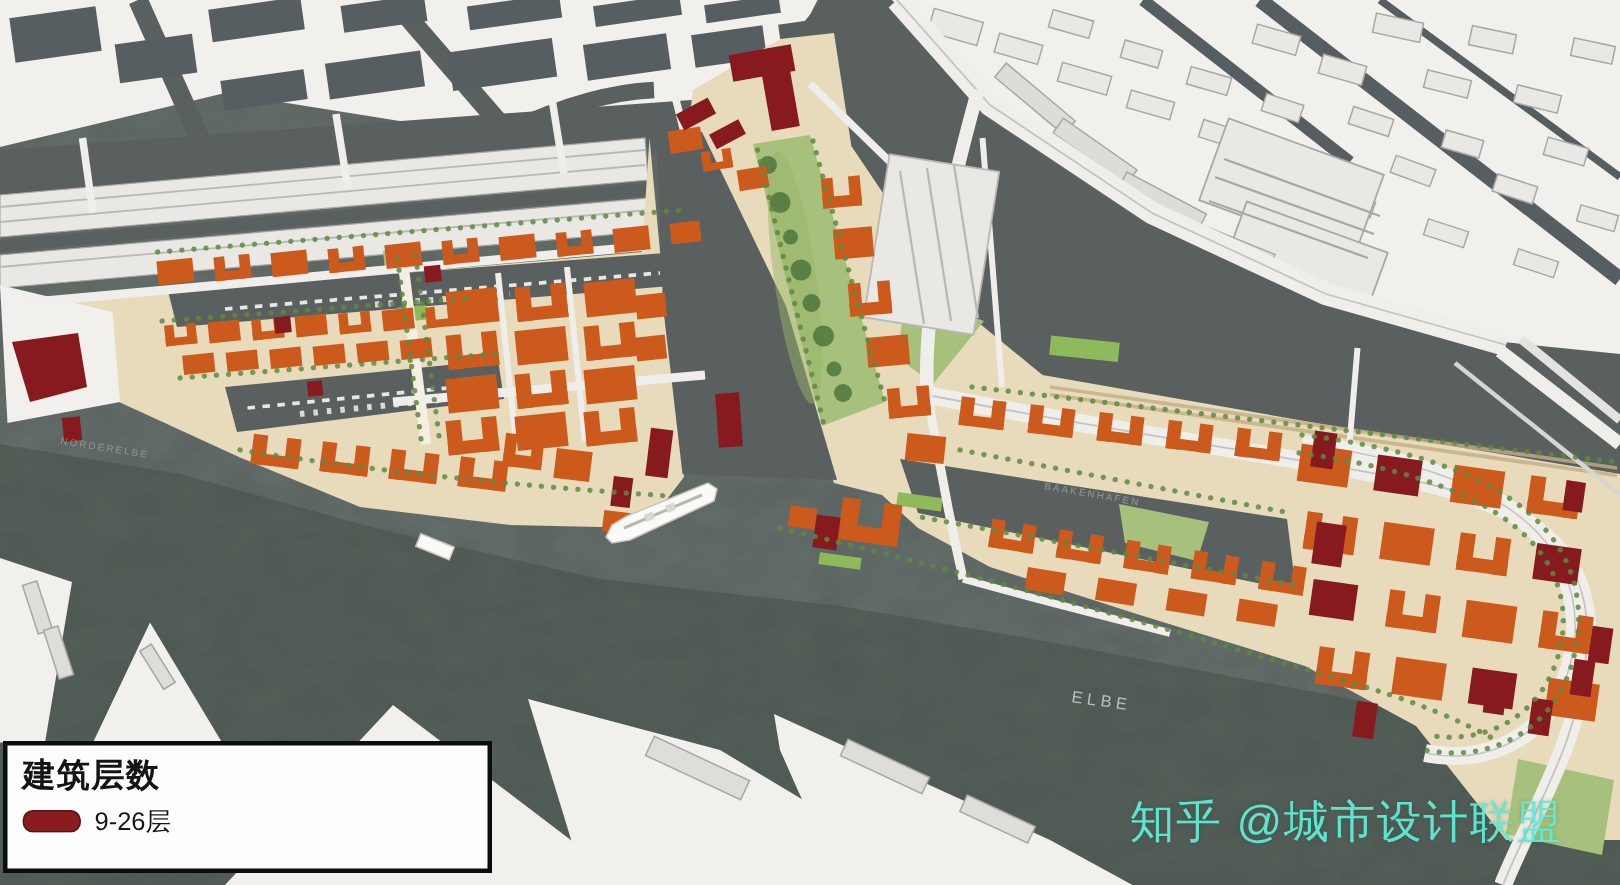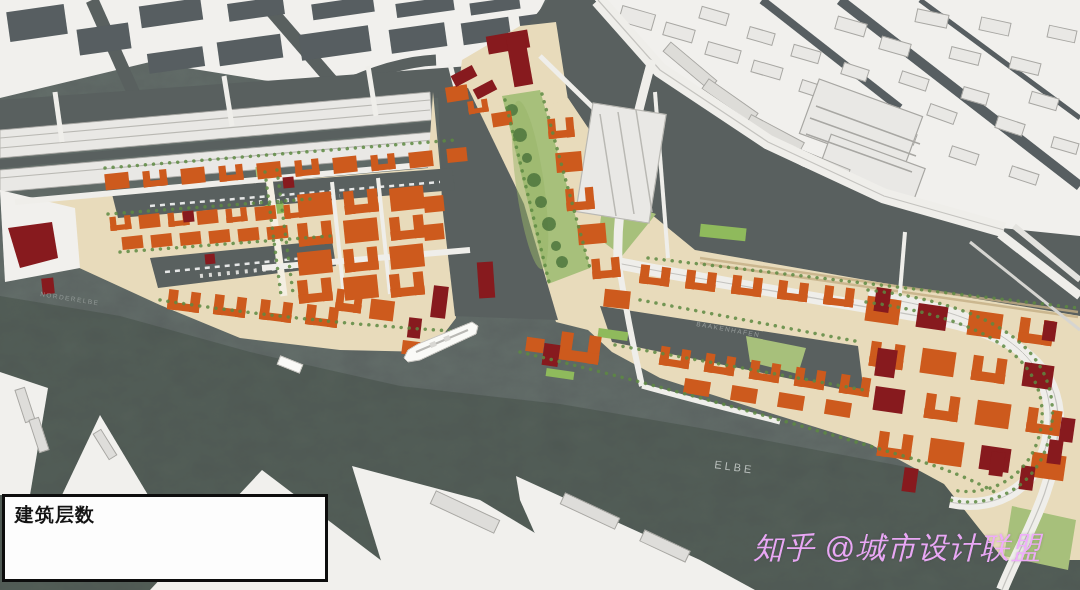--- a/index.html
+++ b/index.html
@@ -1,27 +1,27 @@
 <!DOCTYPE html>
 <html><head>
 <meta charset="utf-8">
 <style>
   html,body{margin:0;padding:0;background:#222;}
   .stage{position:relative;width:1080px;height:590px;overflow:hidden;
          font-family:"Liberation Sans","DejaVu Sans",sans-serif;background:#59605f;}
   .stage svg{position:absolute;left:0;top:0;}
   .legend{position:absolute;left:2px;top:494px;width:300px;height:72px;background:#fdfdfd;
           border:3px solid #0d0d0d;padding:5px 10px;z-index:5;}
-  .legend-title{font-size:19px;font-weight:bold;color:#141414;letter-spacing:1px;margin-bottom:4px;}
+  .legend-title{font-size:22px;font-weight:bold;color:#141414;letter-spacing:1px;margin-bottom:4px;}
   .legend-row{display:flex;align-items:center;margin-bottom:4px;}
   .swatch{display:inline-block;width:37px;height:13px;border-radius:7px;margin-right:9px;
           border:1px solid rgba(0,0,0,.35);}
   .legend-label{font-size:17px;color:#161616;}
-  .watermark{position:absolute;left:753px;top:528px;z-index:6;color:#f0abfc;font-size:30px;
-             letter-spacing:1px;opacity:.96;text-shadow:0 0 3px rgba(40,50,48,.25);white-space:nowrap;font-style:italic;}
+  .watermark{position:absolute;left:753px;top:528px;z-index:6;color:#5eead4;font-size:30px;
+             letter-spacing:1px;opacity:.96;text-shadow:0 0 3px rgba(40,50,48,.25);white-space:nowrap;}
   .maplabel{fill:#ccd1cf;font-family:"Liberation Sans",sans-serif;}
 </style>
 </head>
 <body>
 
 <div class="stage">
   <svg id="map" width="1080" height="590" viewBox="0 0 1080 590">
     <defs>
       <filter id="mottle" x="0" y="0" width="100%" height="100%">
         <feTurbulence type="fractalNoise" baseFrequency="0.035 0.05" numOctaves="4" seed="11"></feTurbulence>
@@ -447,16 +447,20 @@
         <rect x="444" y="336" width="6" height="5" fill="#d8d7d3" transform="rotate(-22 447 338.5)"></rect>
         <rect x="278" y="360" width="24" height="9" fill="#fafaf7" transform="rotate(22 290 364.5)" stroke="#c9c7c2" stroke-width="1"></rect>
       </g>
     <text class="maplabel" x="714" y="468" font-size="11" letter-spacing="3" opacity="0.85" transform="rotate(8 714 468)">ELBE</text>
     <text class="maplabel" x="696" y="326" font-size="6.5" letter-spacing="1.5" opacity="0.5" transform="rotate(10 696 326)">BAAKENHAFEN</text>
     <text class="maplabel" x="40" y="296" font-size="6.5" letter-spacing="1.5" opacity="0.45" transform="rotate(9 40 296)">NORDERELBE</text>
   </svg>
 
   <div class="legend">
     <div class="legend-title">建筑层数</div>
+    <div class="legend-row">
+      <span class="swatch" style="background: rgb(138, 28, 32);"></span>
+      <span class="legend-label">9-26层</span>
+    </div>
   </div>
 
   <div class="watermark">知乎 @城市设计联盟</div>
 </div>
 
 </body></html>

